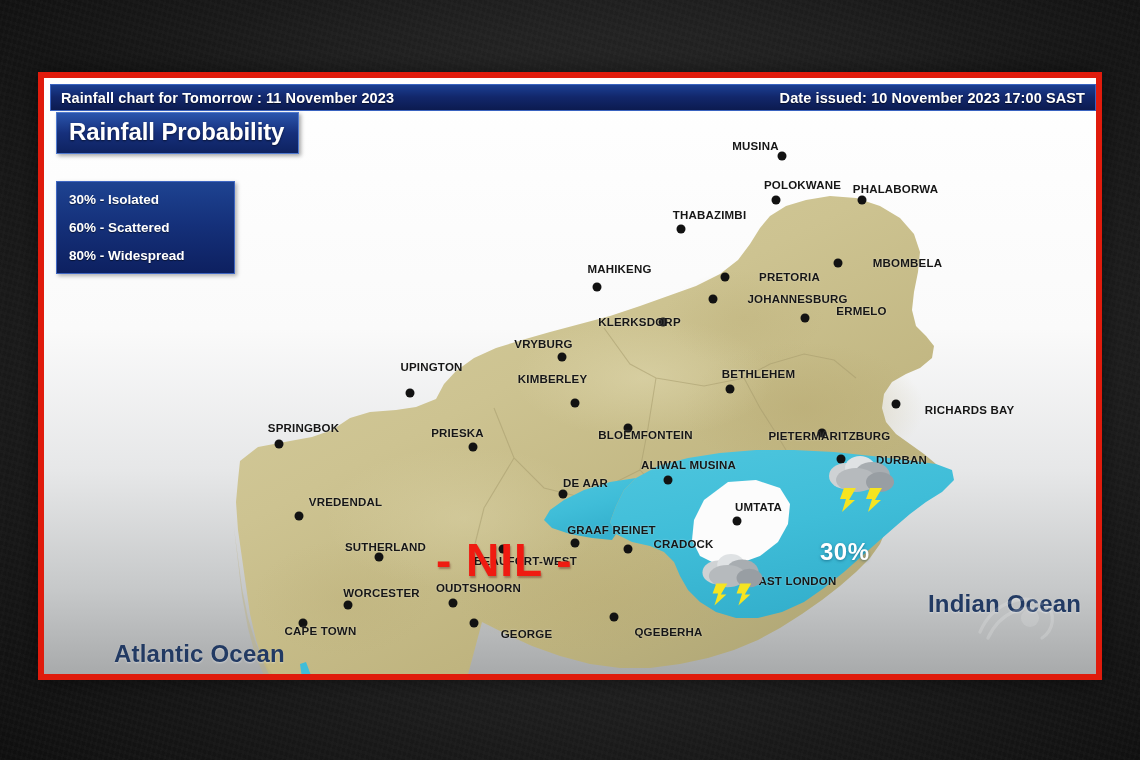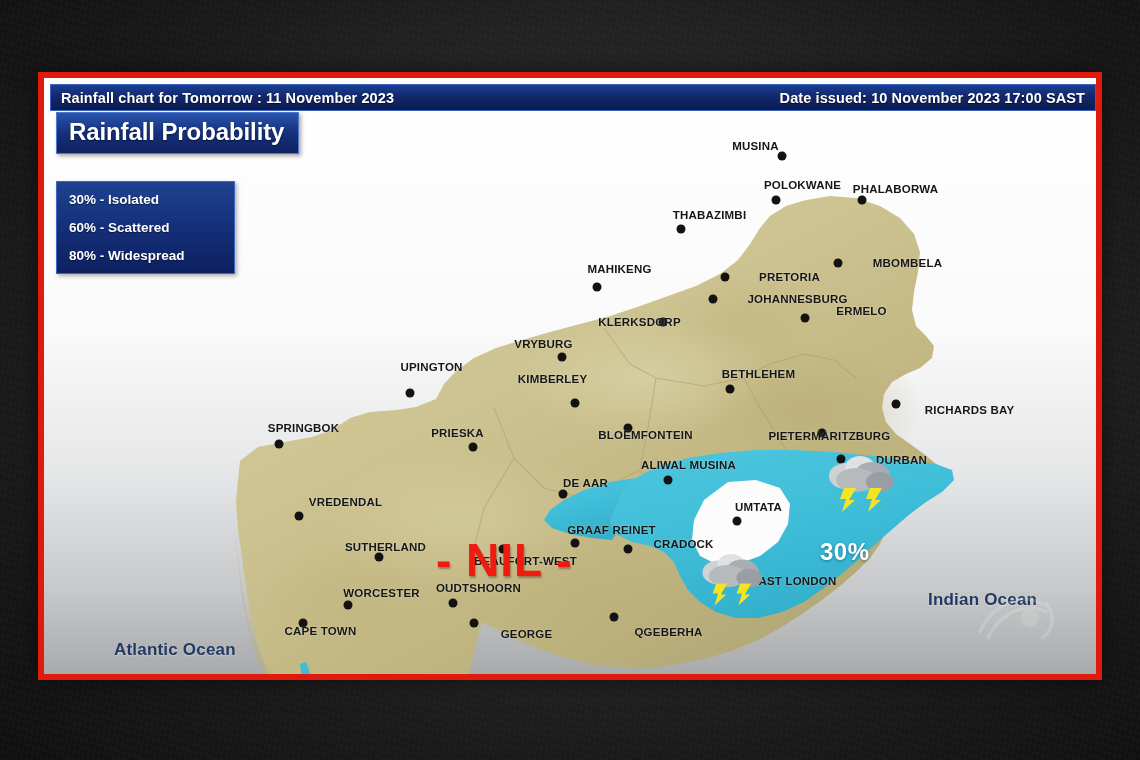--- a/index.html
+++ b/index.html
@@ -178,21 +178,21 @@
     font-size: 24px;
     font-weight: bold;
     letter-spacing: .5px;
     text-shadow: 0 1px 3px rgba(0,60,90,.5);
     white-space: nowrap;
     margin-left: 28px;
   }
   .ocean-label {
     position: absolute;
     color: #223a63;
-    font-size: 17px;
+    font-size: 24px;
     font-weight: bold;
     white-space: nowrap;
     letter-spacing: .2px;
     text-shadow: 0 1px 2px rgba(255,255,255,.4);
     text-align: right;
   }
   #atlantic-label { left: 70px; top: 562px; }
   #indian-label   { left: 884px; top: 512px; }
 
   

